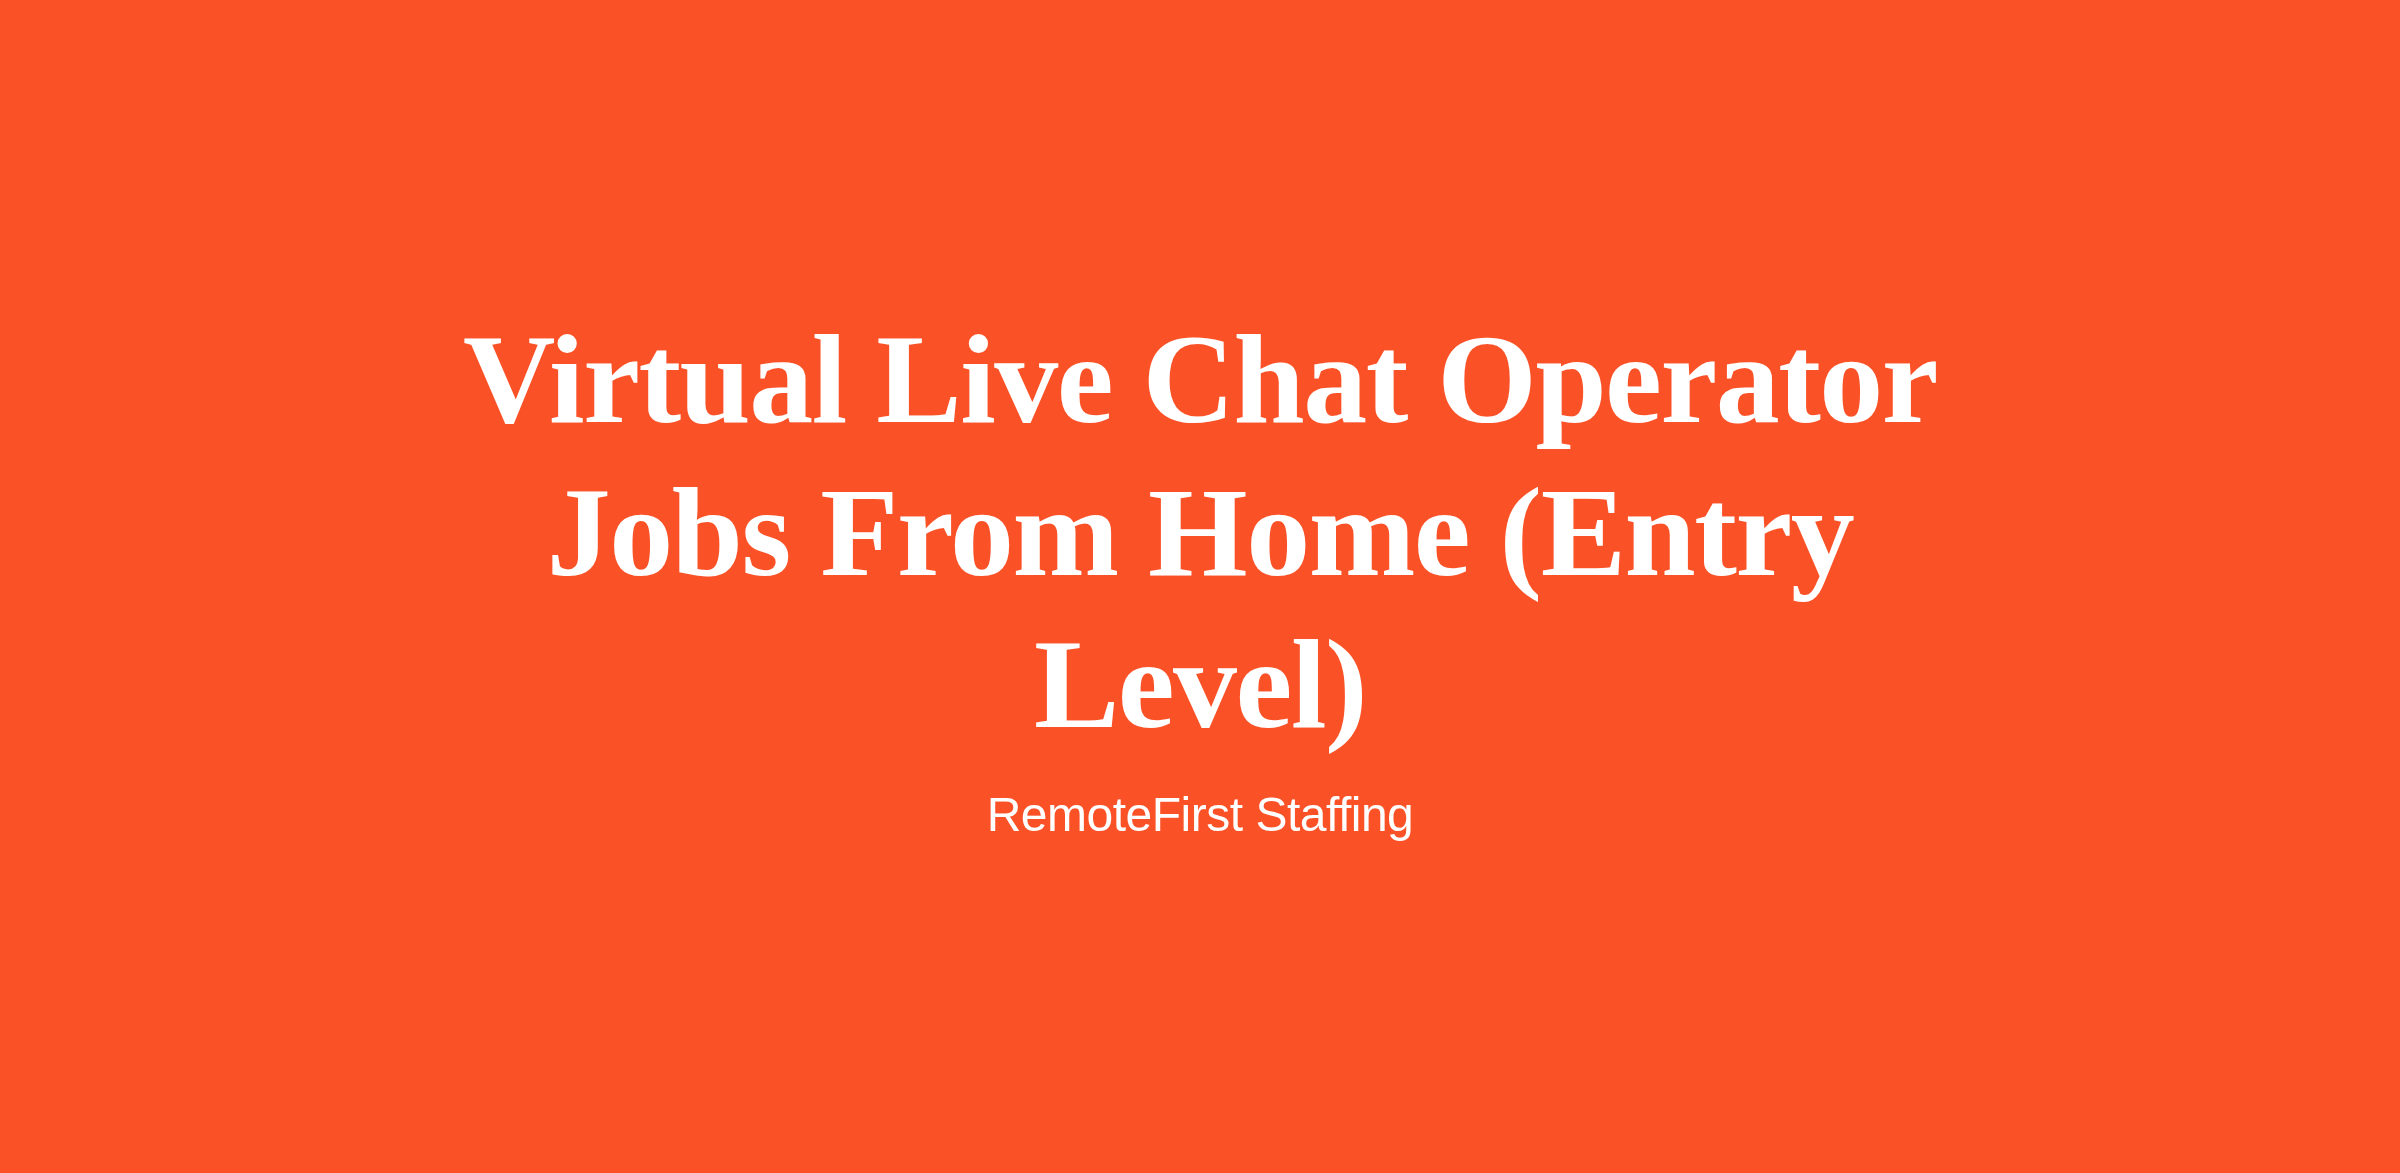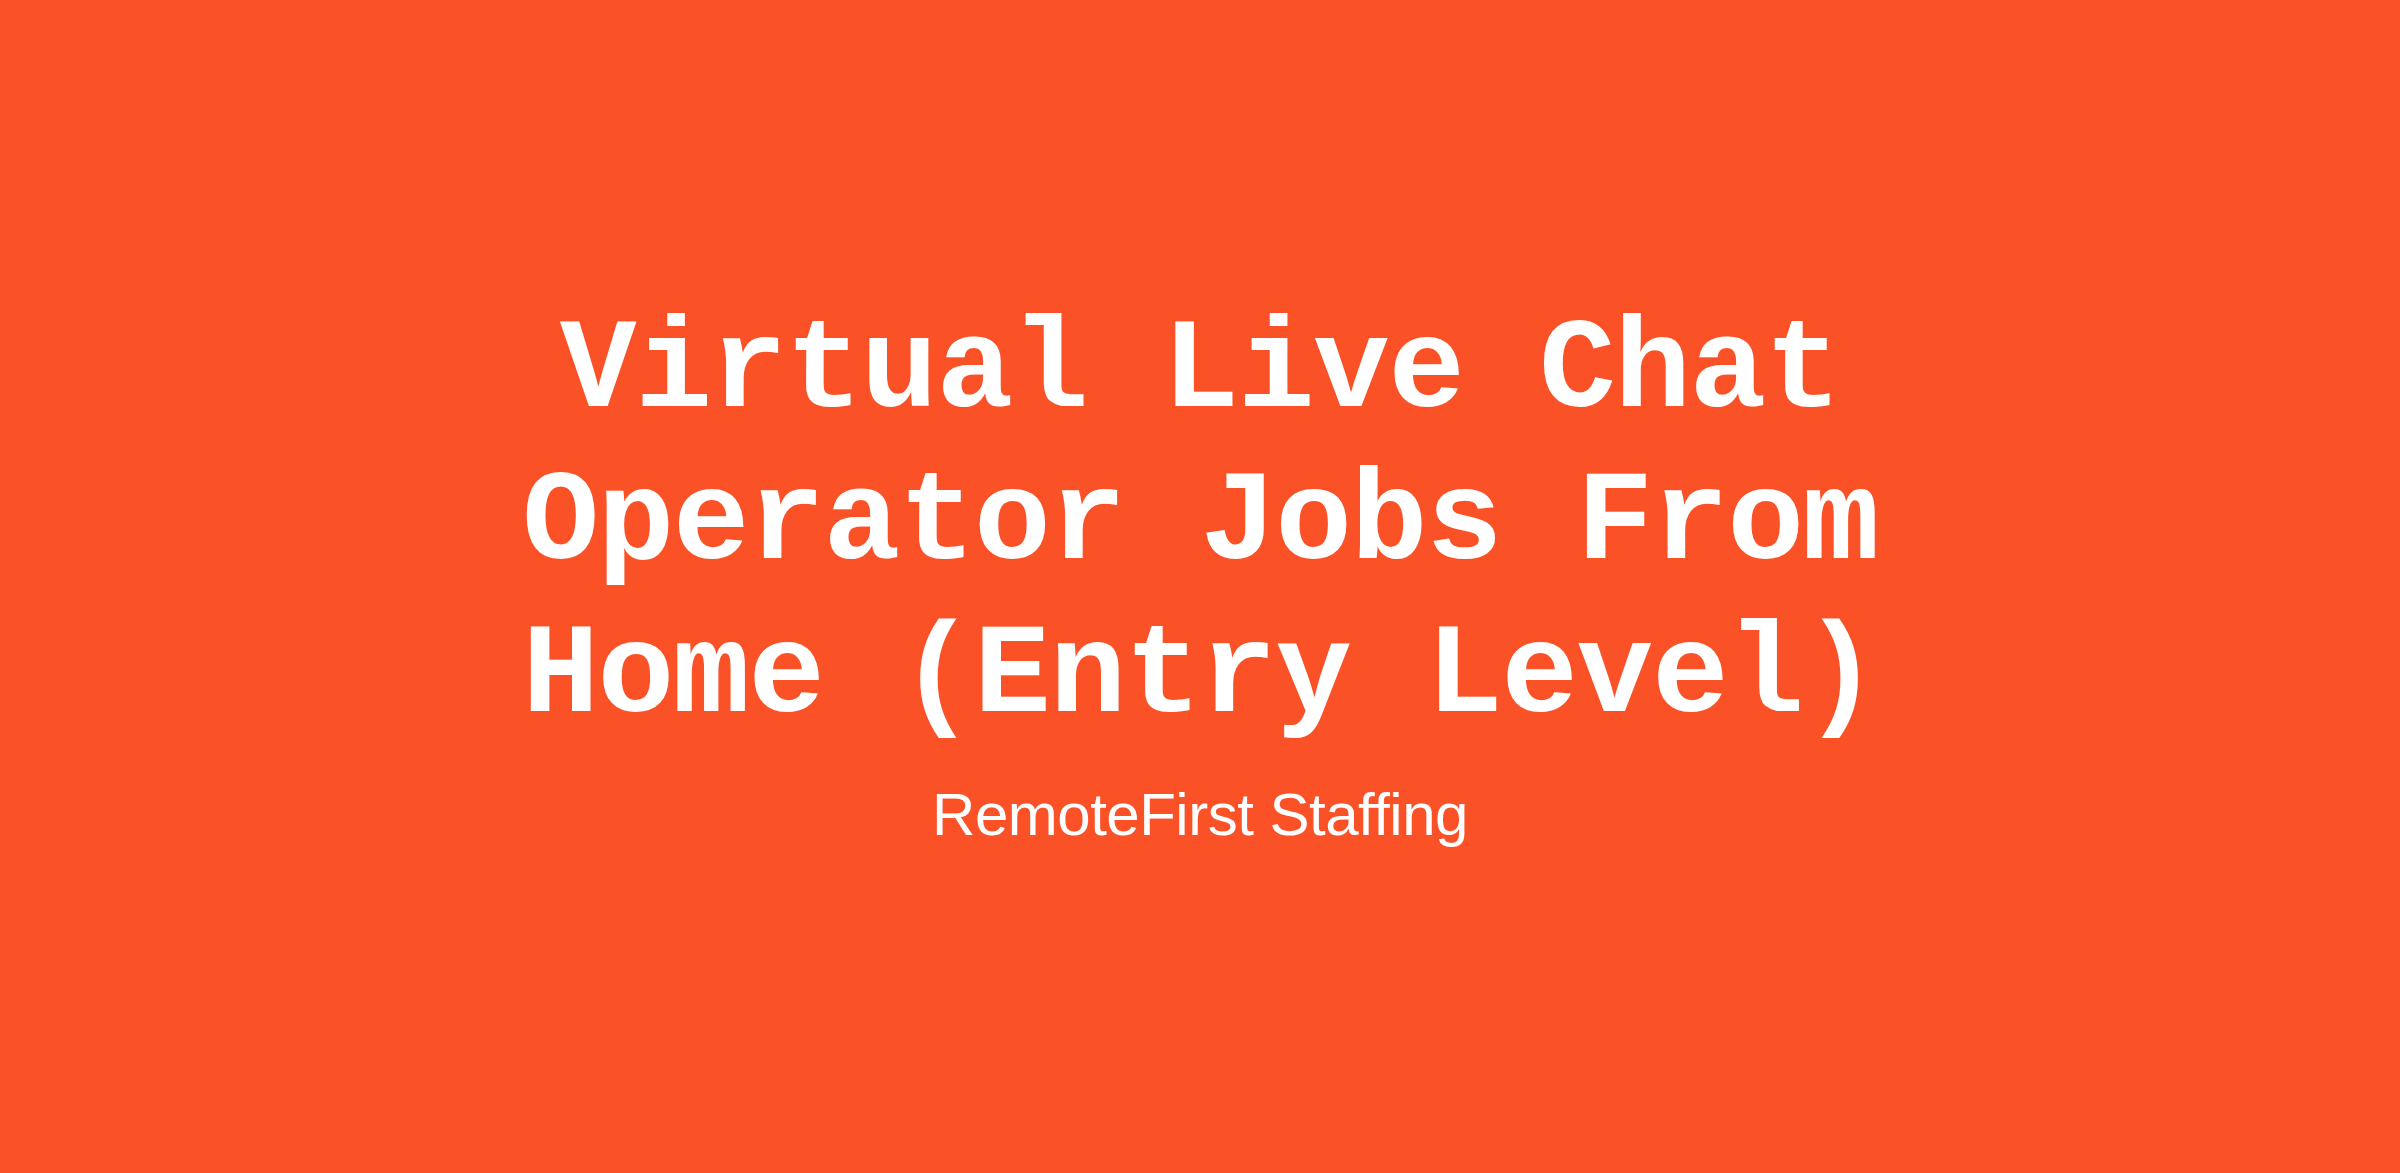--- a/index.html
+++ b/index.html
@@ -40,36 +40,36 @@
     text-align: center;
     
     margin-top: -26px;
   }
 
   .job-title {
     margin: 0;
     padding: 0;
     max-width: 1570px;
     color: #FFFFFF;
-    font-family: Liberation Mono, monospace;
+    font-family: Liberation Serif, serif;
     font-size: 128px;
     font-weight: 700;
     line-height: 1.19;
     letter-spacing: -1.5px;
     text-align: center;
     word-wrap: break-word;
   }
 
   .company-name {
     margin: 0;
     padding: 0;
     margin-top: 26px;
     color: #FFFFFF;
     font-family: "Liberation Sans", "DejaVu Sans", sans-serif;
-    font-size: 60px;
+    font-size: 48px;
     font-weight: 400;
     line-height: 1.2;
     letter-spacing: -0.5px;
     text-align: left;
   }
 </style>
 </head>
 <body style="background: rgb(251, 81, 39);">
 
 <div class="card" style="background: rgb(251, 81, 39); color: rgb(255, 255, 255);">

